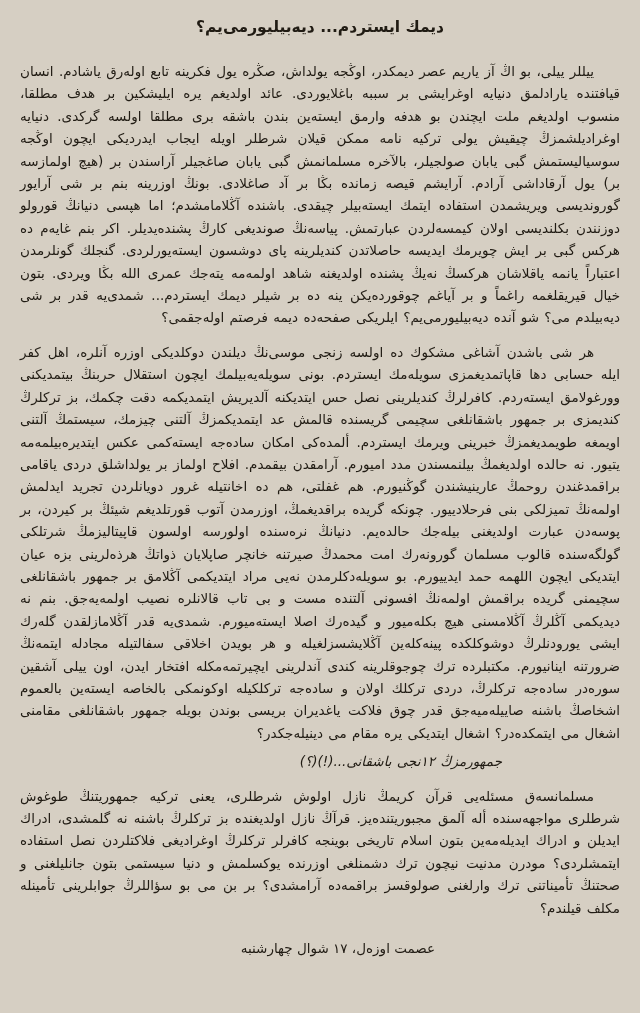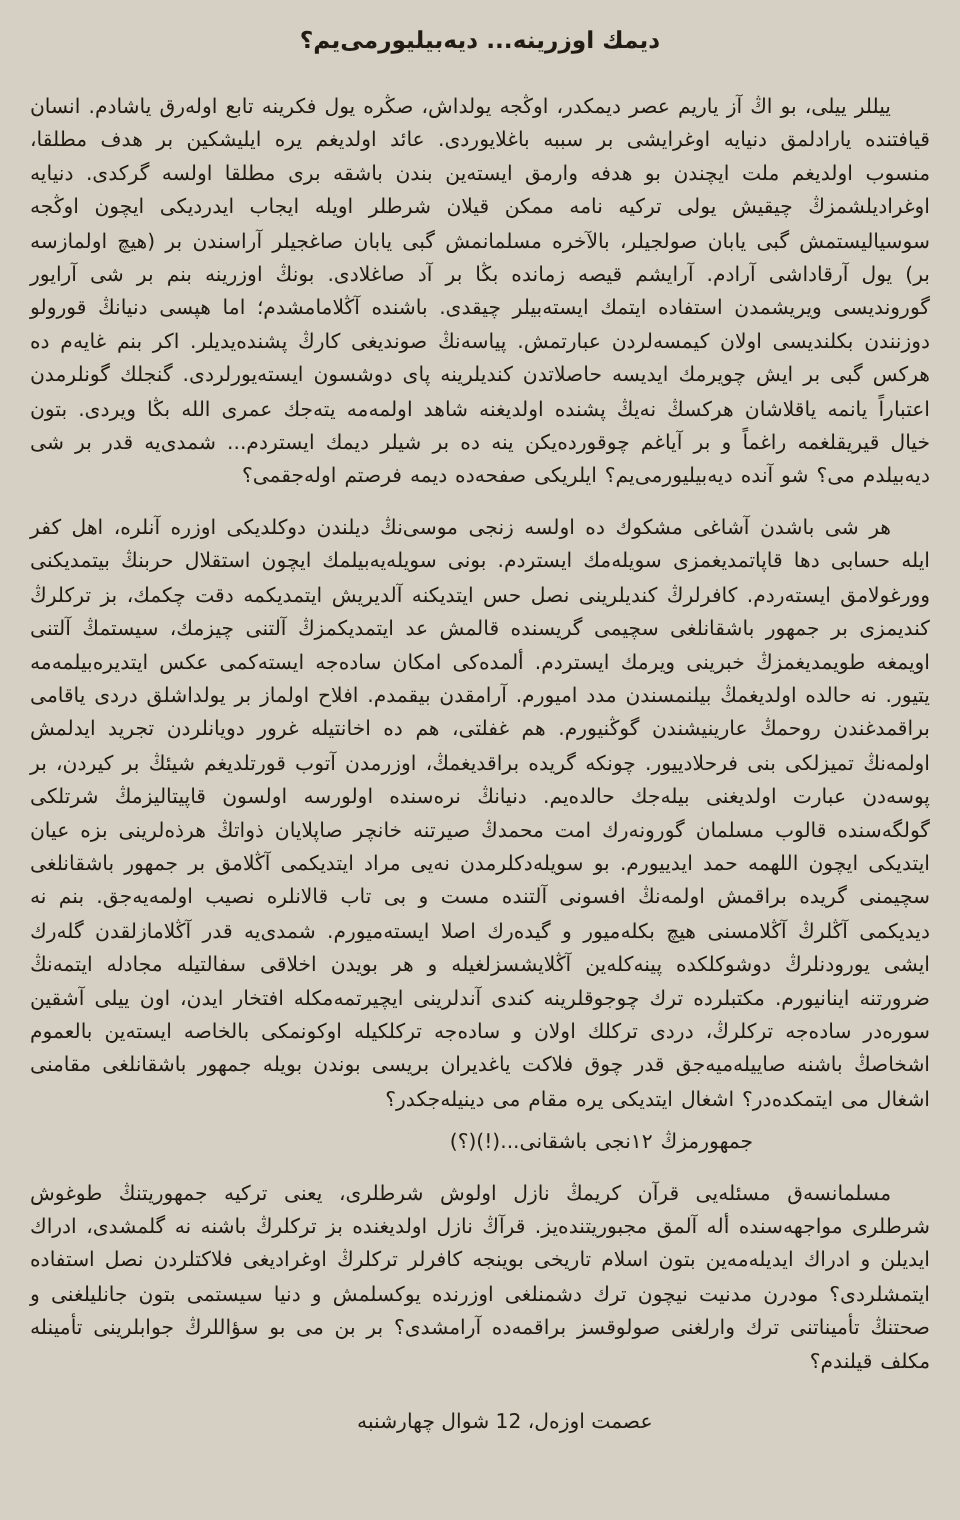--- a/index.html
+++ b/index.html
@@ -34,36 +34,37 @@
     text-align: justify;
     text-align-last: right;
     text-indent: 26px;
     margin: 12px 0 6px 0;
     word-spacing: 1px;
   }
   .para.exclaim {
     text-indent: 118px;
     text-align: left;
     margin: 2px 0 6px 0;
+    font-style: italic;
   }
   .byline {
     font-size: 13.5px;
     line-height: 22.4px;
     text-align: right;
     margin: 18px 185px 0 0;
   }
 </style>
 </head>
 <body>
 
 <div class="page">
-  <h1 class="title">ديمك اوزرينه... ديه‌بيليورمى‌يم؟</h1>
+  <h1 class="title">ديمك ايستردم... ديه‌بيليورمى‌يم؟</h1>
 
   <p class="para">ييللر ييلى، بو اڭ آز ياريم عصر ديمكدر، اوڭجه يولداش، صڭره يول فكرينه تابع اوله‌رق ياشادم. انسان قيافتنده يارادلمق دنيايه اوغرايشى بر سببه باغلايوردى. عائد اولديغم يره ايليشكين بر هدف مطلقا، منسوب اولديغم ملت ايچندن بو هدفه وارمق ايسته‌ين بندن باشقه برى مطلقا اولسه گركدى. دنيايه اوغراديلشمزڭ چيقيش يولى تركيه نامه ممكن قيلان شرطلر اويله ايجاب ايدرديكى ايچون اوڭجه سوسياليستمش گبى يابان صولجيلر، بالآخره مسلمانمش گبى يابان صاغجيلر آراسندن بر (هيچ اولمازسه بر) يول آرقاداشى آرادم. آرايشم قيصه زمانده بڭا بر آد صاغلادى. بونڭ اوزرينه بنم بر شى آرايور گورونديسى ويريشمدن استفاده ايتمك ايسته‌بيلر چيقدى. باشنده آڭلامامشدم؛ اما هپسى دنيانڭ قورولو دوزنندن بكلنديسى اولان كيمسه‌لردن عبارتمش. پياسه‌نڭ صونديغى كارڭ پشنده‌يديلر. اكر بنم غايه‌م ده هركس گبى بر ايش چويرمك ايديسه حاصلاتدن كنديلرينه پاى دوشسون ايسته‌يورلردى. گنجلك گونلرمدن اعتباراً يانمه ياقلاشان هركسڭ نه‌يڭ پشنده اولديغنه شاهد اولمه‌مه يته‌جك عمرى الله بڭا ويردى. بتون خيال قيريقلغمه راغماً و بر آياغم چوقورده‌يكن ينه ده بر شيلر ديمك ايستردم... شمدى‌يه قدر بر شى ديه‌بيلدم مى؟ شو آنده ديه‌بيليورمى‌يم؟ ايلريكى صفحه‌ده ديمه فرصتم اوله‌جقمى؟</p>
 
   <p class="para">هر شى باشدن آشاغى مشكوك ده اولسه زنجى موسى‌نڭ ديلندن دوكلديكى اوزره آنلره، اهل كفر ايله حسابى دها قاپاتمديغمزى سويله‌مك ايستردم. بونى سويله‌يه‌بيلمك ايچون استقلال حربنڭ بيتمديكنى وورغولامق ايسته‌ردم. كافرلرڭ كنديلرينى نصل حس ايتديكنه آلديريش ايتمديكمه دقت چكمك، بز تركلرڭ كنديمزى بر جمهور باشقانلغى سچيمى گريسنده قالمش عد ايتمديكمزڭ آلتنى چيزمك، سيستمڭ آلتنى اويمغه طويمديغمزڭ خبرينى ويرمك ايستردم. ألمده‌كى امكان ساده‌جه ايسته‌كمى عكس ايتديره‌بيلمه‌مه يتيور. نه حالده اولديغمڭ بيلنمسندن مدد اميورم. آرامقدن بيقمدم. افلاح اولماز بر يولداشلق دردى ياقامى براقمدغندن روحمڭ عارينيشندن گوڭنيورم. هم غفلتى، هم ده اخانتيله غرور دويانلردن تجريد ايدلمش اولمه‌نڭ تميزلكى بنى فرحلادييور. چونكه گريده براقديغمڭ، اوزرمدن آتوب قورتلديغم شيئڭ بر كيردن، بر پوسه‌دن عبارت اولديغنى بيله‌جك حالده‌يم. دنيانڭ نره‌سنده اولورسه اولسون قاپيتاليزمڭ شرتلكى گولگه‌سنده قالوب مسلمان گورونه‌رك امت محمدڭ صيرتنه خانچر صاپلايان ذواتڭ هرذه‌لرينى بزه عيان ايتديكى ايچون اللهمه حمد ايدييورم. بو سويله‌دكلرمدن نه‌يى مراد ايتديكمى آڭلامق بر جمهور باشقانلغى سچيمنى گريده براقمش اولمه‌نڭ افسونى آلتنده مست و بى تاب قالانلره نصيب اولمه‌يه‌جق. بنم نه ديديكمى آڭلرڭ آڭلامسنى هيچ بكله‌ميور و گيده‌رك اصلا ايسته‌ميورم. شمدى‌يه قدر آڭلامازلقدن گله‌رك ايشى يورودنلرڭ دوشوكلكده پينه‌كله‌ين آڭلايشسزلغيله و هر بويدن اخلاقى سفالتيله مجادله ايتمه‌نڭ ضرورتنه اينانيورم. مكتبلرده ترك چوجوقلرينه كندى آندلرينى ايچيرتمه‌مكله افتخار ايدن، اون ييلى آشقين سوره‌در ساده‌جه تركلرڭ، دردى تركلك اولان و ساده‌جه تركلكيله اوكونمكى بالخاصه ايسته‌ين بالعموم اشخاصڭ باشنه صاييله‌ميه‌جق قدر چوق فلاكت ياغديران بريسى بوندن بويله جمهور باشقانلغى مقامنى اشغال مى ايتمكده‌در؟ اشغال ايتديكى يره مقام مى دينيله‌جكدر؟</p>
 
   <p class="para exclaim">جمهورمزڭ ١٢نجى باشقانى...(!)(؟)</p>
 
   <p class="para">مسلمانسه‌ق مسئله‌يى قرآن كريمڭ نازل اولوش شرطلرى، يعنى تركيه جمهوريتنڭ طوغوش شرطلرى مواجهه‌سنده أله آلمق مجبوريتنده‌يز. قرآڭ نازل اولديغنده بز تركلرڭ باشنه نه گلمشدى، ادراك ايديلن و ادراك ايديله‌مه‌ين بتون اسلام تاريخى بوينجه كافرلر تركلرڭ اوغراديغى فلاكتلردن نصل استفاده ايتمشلردى؟ مودرن مدنيت نيچون ترك دشمنلغى اوزرنده يوكسلمش و دنيا سيستمى بتون جانليلغنى و صحتنڭ تأميناتنى ترك وارلغنى صولوقسز براقمه‌ده آرامشدى؟ بر بن مى بو سؤاللرڭ جوابلرينى تأمينله مكلف قيلندم؟</p>
 
-  <div class="byline">عصمت اوزه‌ل، 12 شوال چهارشنبه</div>
+  <div class="byline">عصمت اوزه‌ل، ١٧ شوال چهارشنبه</div>
 </div>
 
 </body></html>

